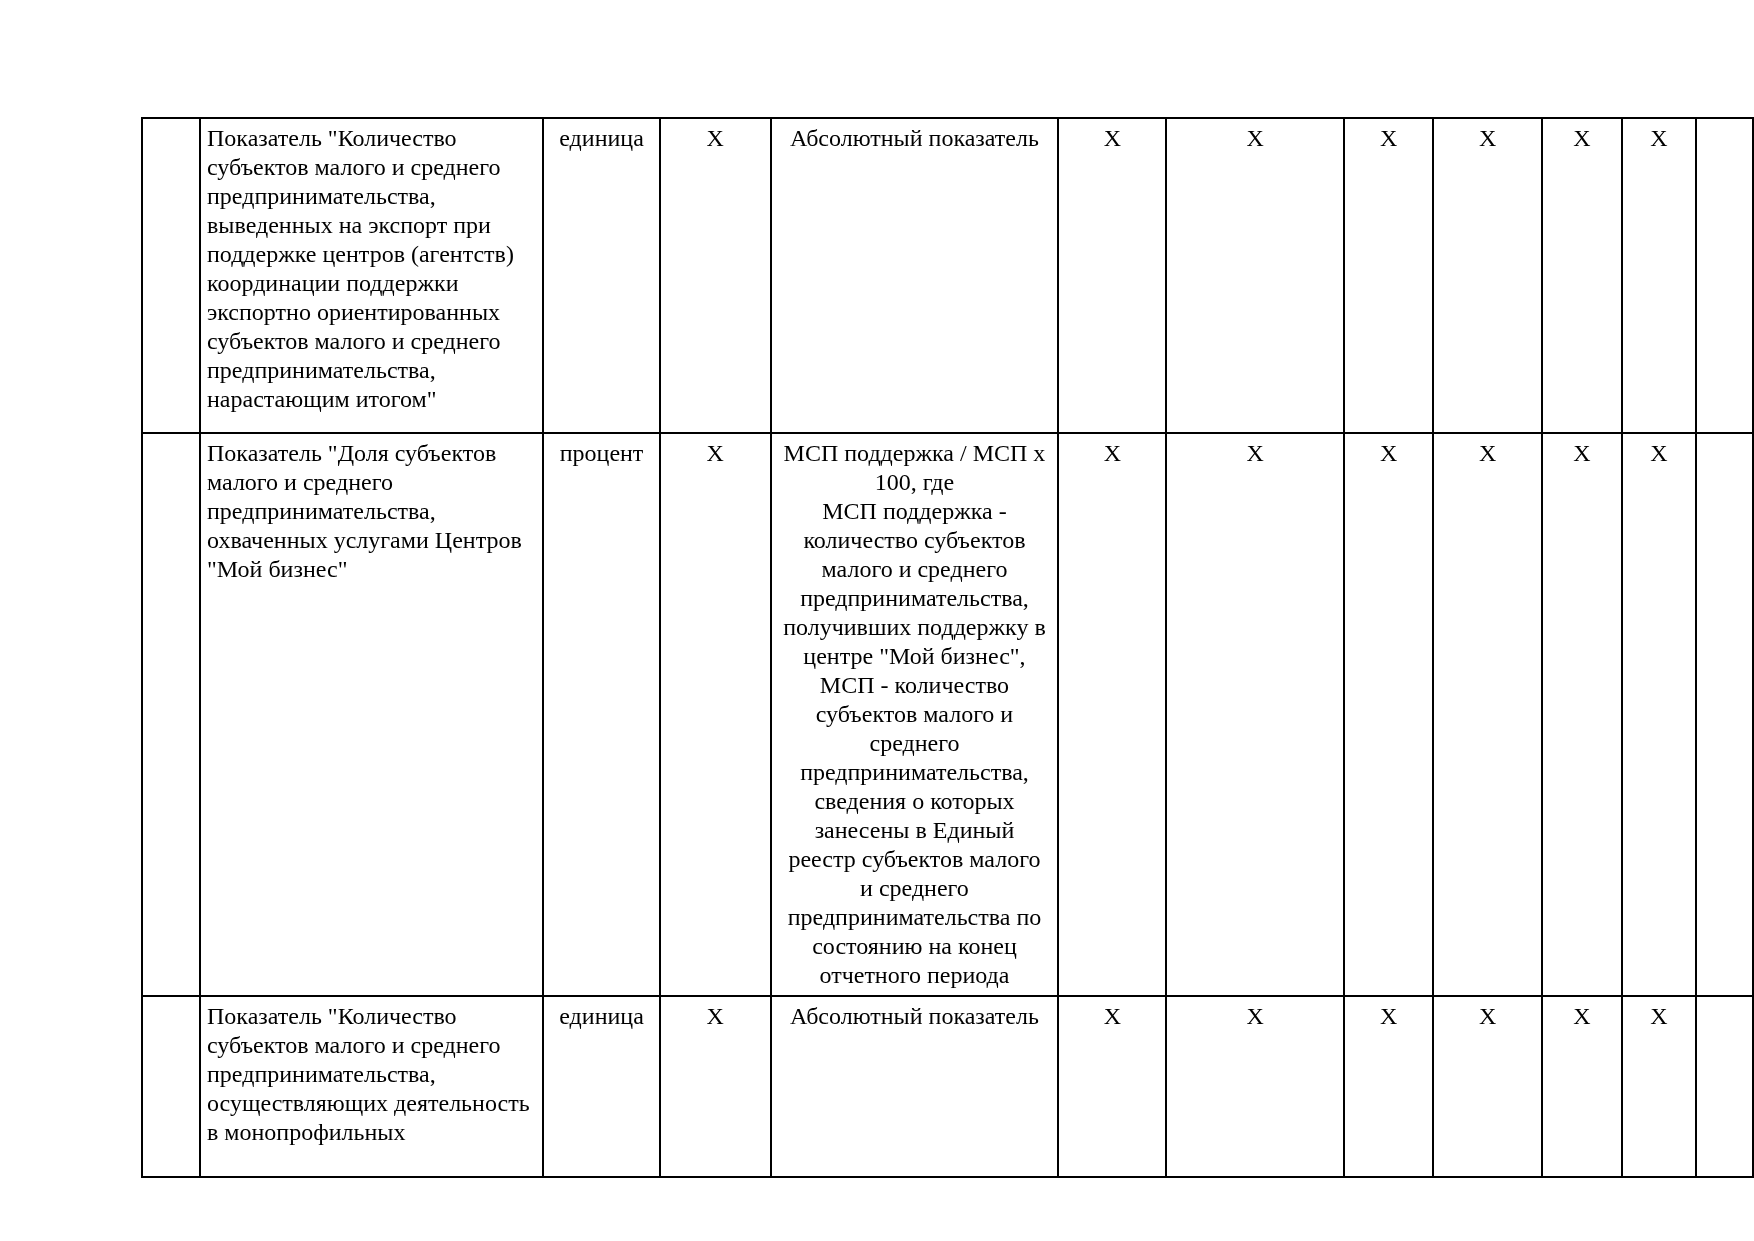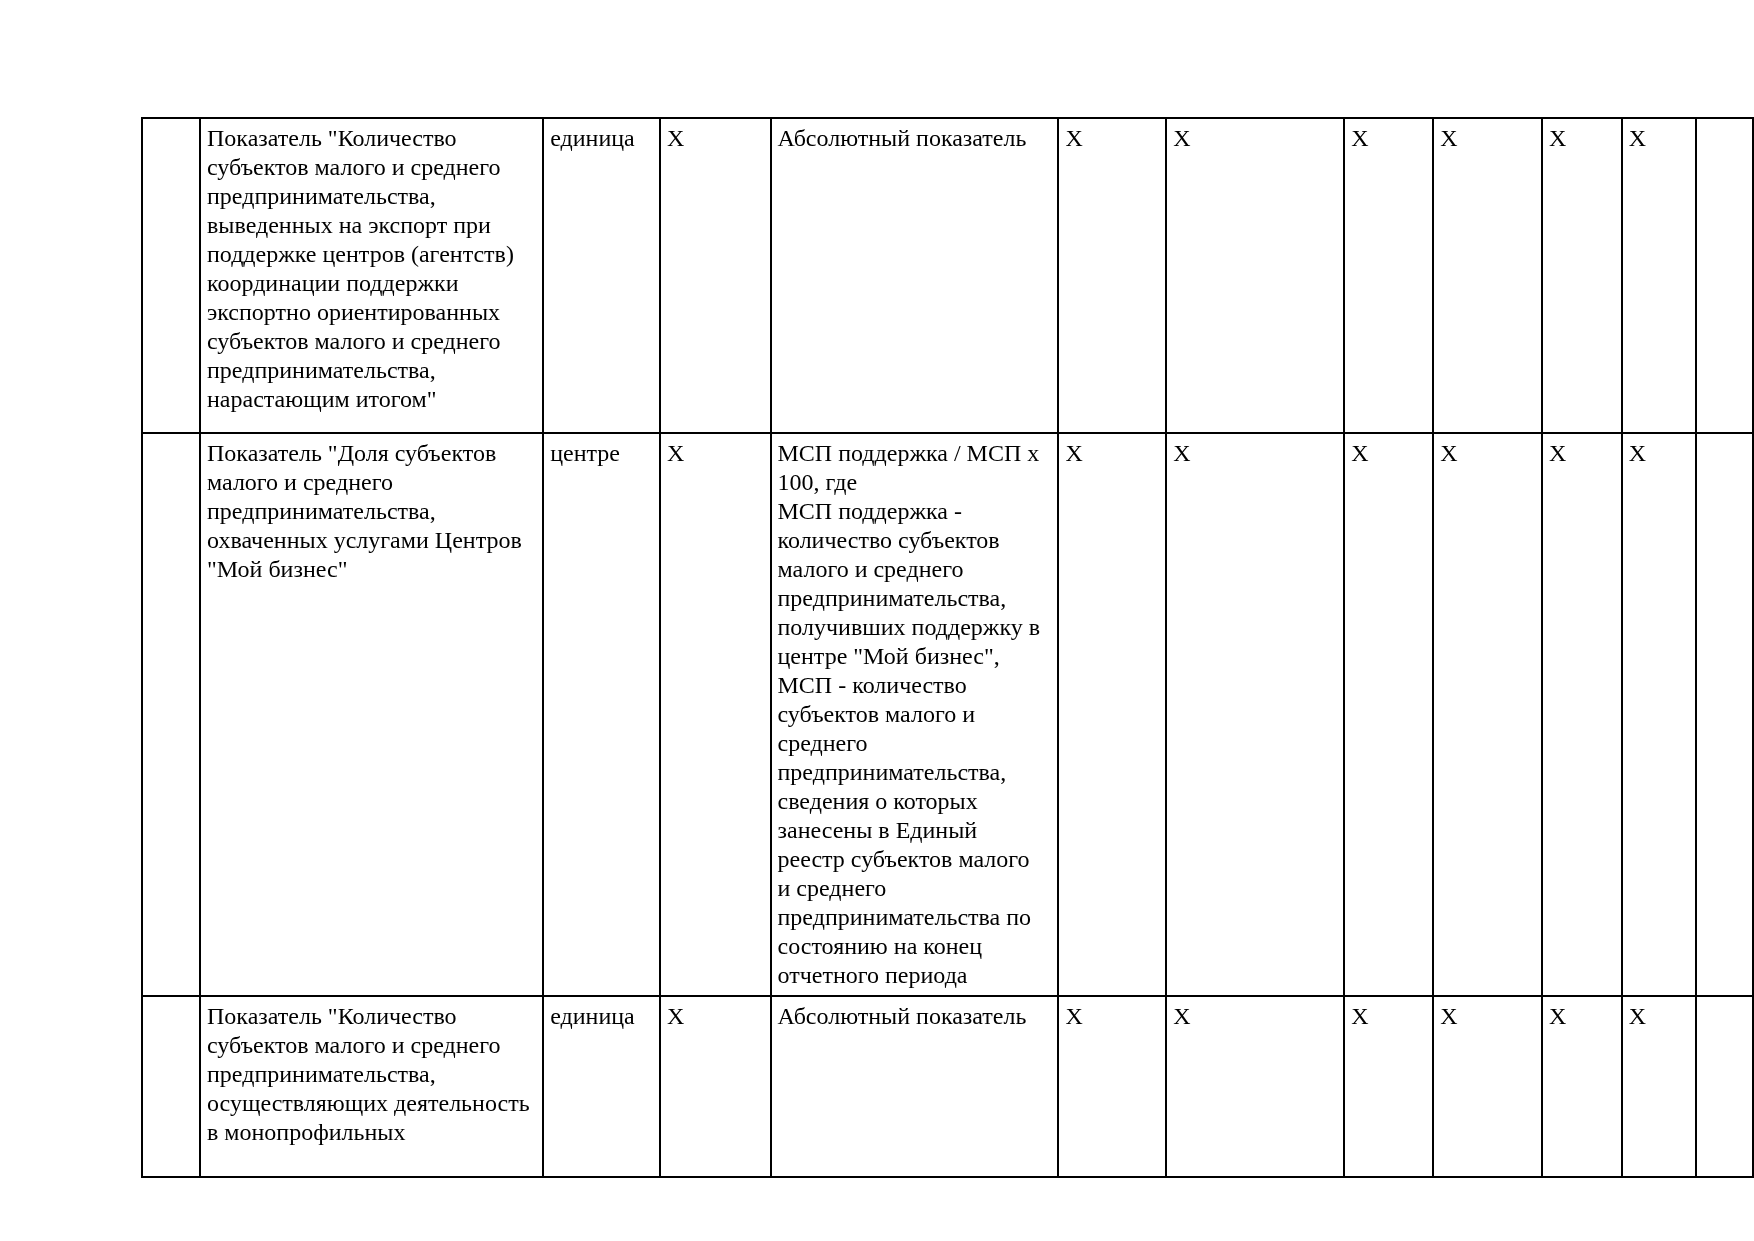--- a/index.html
+++ b/index.html
@@ -27,21 +27,21 @@
     line-height: 29px;
   }
   table.doc-table td {
     border: 2px solid #000000;
     vertical-align: top;
     padding: 5px 6px;
     overflow: hidden;
     word-wrap: break-word;
   }
   td.cell-left   { text-align: left; }
-  td.cell-center { padding-left: 3px; padding-right: 3px; }
+  td.cell-center { text-align: center; padding-left: 3px; padding-right: 3px; }
   td.cell-pre    { white-space: pre-line; }
   tr.row-1 { height: 315px; }
   tr.row-2 { height: 562px; }
   tr.row-3 { height: 181px; }
 </style>
 </head>
 <body>
 
 <div class="page">
   <table class="doc-table">
@@ -72,21 +72,21 @@
       <td class="cell-center"><span>X</span></td>
       <td class="cell-center"><span>X</span></td>
       <td class="cell-center"><span>X</span></td>
       <td class="cell-center"><span>X</span></td>
       <td class="cell-center"></td>
     </tr>
 
     <tr class="row-2">
       <td class="cell-left"></td>
       <td class="cell-left"><span>Показатель "Доля субъектов малого и среднего предпринимательства, охваченных услугами Центров "Мой бизнес"</span></td>
-      <td class="cell-center"><span>центре</span></td>
+      <td class="cell-center"><span>процент</span></td>
       <td class="cell-center"><span>X</span></td>
       <td class="cell-center cell-pre"><span>МСП поддержка / МСП x
 100, где
 МСП поддержка -
 количество субъектов
 малого и среднего
 предпринимательства,
 получивших поддержку в
 центре "Мой бизнес",
 МСП - количество

